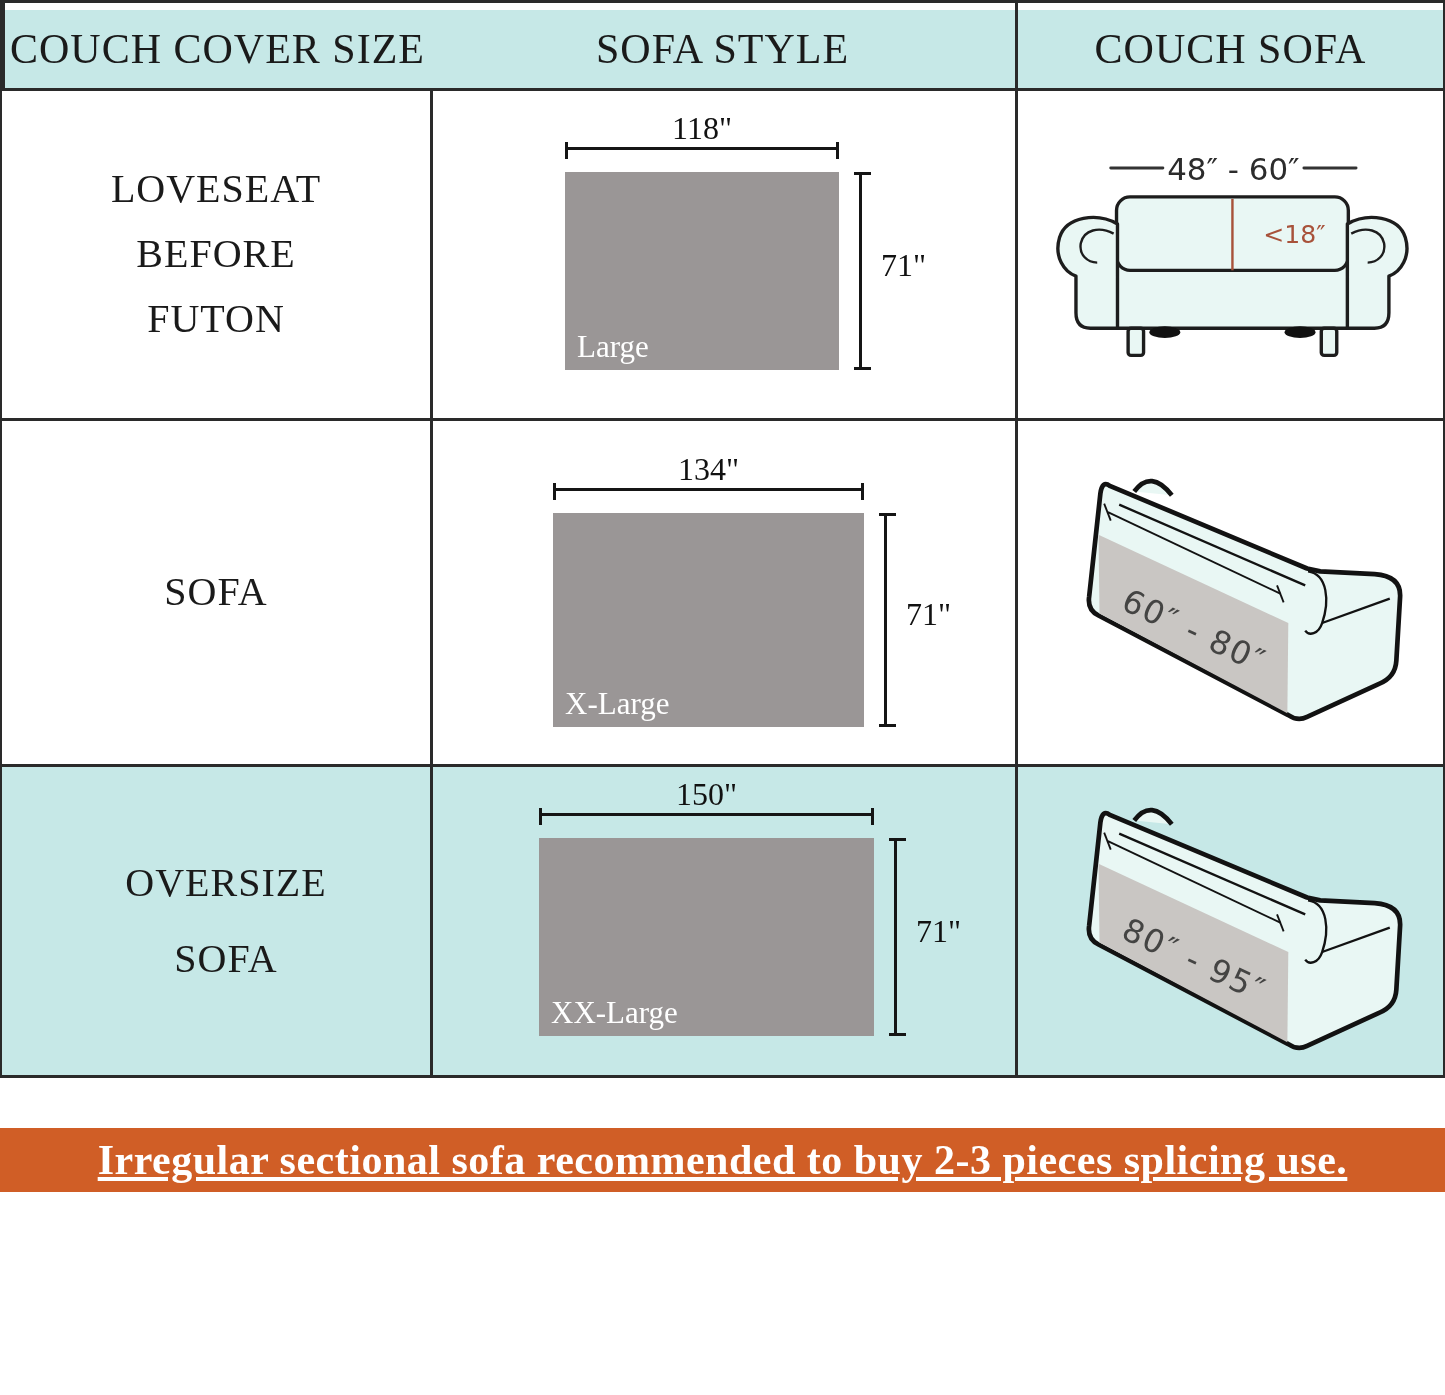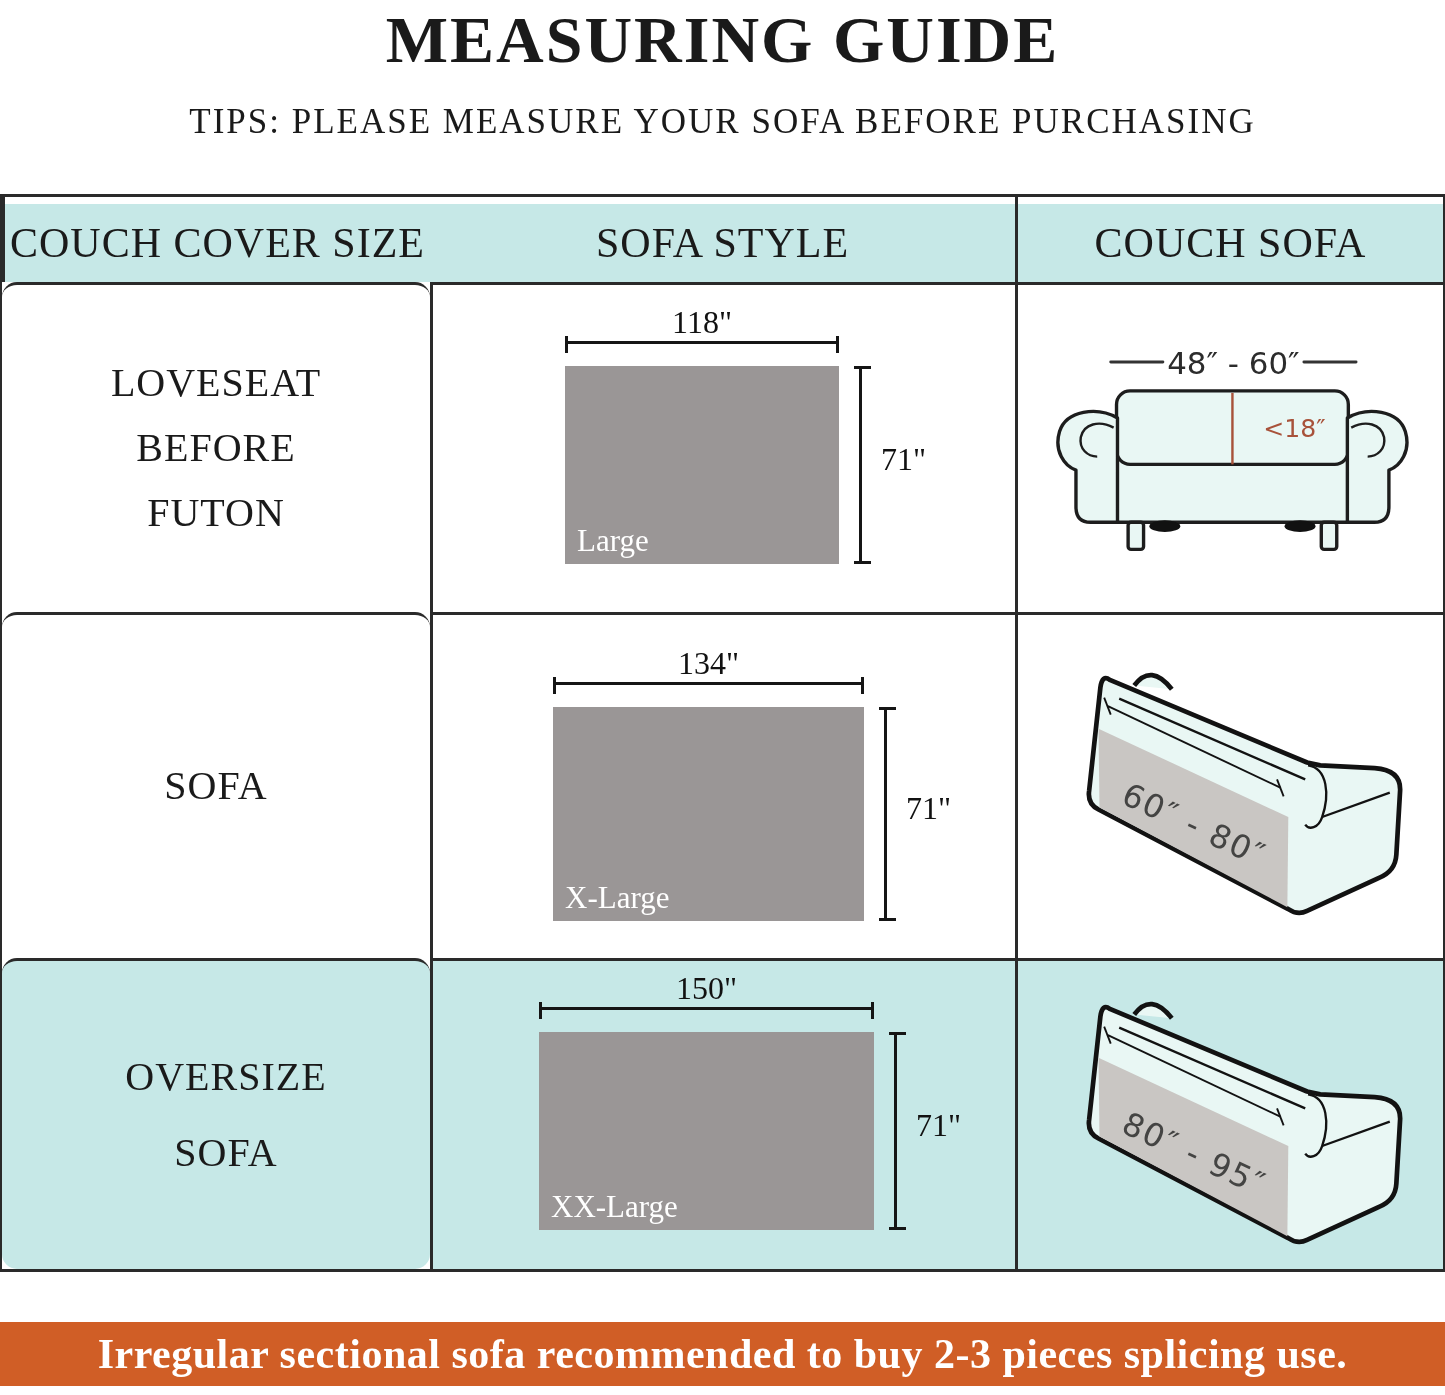--- a/index.html
+++ b/index.html
@@ -36,21 +36,21 @@
   .cell{position:relative;box-sizing:border-box;overflow:hidden;background:#fff;}
   .colb{border-left:3px solid var(--line);}
   .rowb{border-top:3px solid var(--line);}
   .mint-bg{background:var(--mint);}
 
   .hcell{background:#fff;padding-top:7px;}
   .hcell .hd{height:100%;background:var(--mint);display:flex;align-items:center;justify-content:center;
              font-size:42px;letter-spacing:1px;}
 
   .style-cell{display:flex;flex-direction:column;align-items:center;justify-content:center;
-              font-size:40px;line-height:1.62;text-align:center;letter-spacing:1px;border-radius:15px;}
+              font-size:40px;line-height:1.62;text-align:center;letter-spacing:1px;}
   .style-cell.wide{line-height:1.9;padding-left:20px;}
 
   
   .cover{position:absolute;inset:0;}
   .dimnum{font-family:var(--serif);font-size:32px;color:#111;}
   .hnum{position:absolute;left:var(--lx);width:var(--w);text-align:center;top:calc(var(--ty) - 62px);}
   .hline{position:absolute;left:var(--lx);width:var(--w);top:calc(var(--ty) - 25px);border-top:3px solid #151515;}
   .hline::before,.hline::after{content:"";position:absolute;top:-8px;width:3px;height:17px;background:#151515;}
   .hline::before{left:0;}
   .hline::after{right:0;}
@@ -61,31 +61,27 @@
   .vline::before{top:0;}
   .vline::after{bottom:0;}
   .vnum{position:absolute;left:calc(var(--lx) + var(--w) + 42px);top:calc(var(--ty) + var(--h)/2 - 24px);}
 
   
   .couch-cell{display:flex;align-items:center;justify-content:center;}
 
   
   .gap{height:50px;background:#fff;}
   .banner{height:64px;background:var(--orange);display:flex;align-items:center;justify-content:center;}
-  .banner span{color:#fff;font-weight:bold;font-size:42px;letter-spacing:0.5px;font-family:var(--serif);}
+  .banner span{color:#fff;font-weight:bold;font-size:42px;letter-spacing:0.5px;font-family:var(--serif);text-decoration:underline;}
 </style>
 </head>
 <body>
 
 <div class="page">
 
-  <header class="titles">
-    <h1>MEASURING GUIDE</h1>
-    <p class="subtitle">TIPS: PLEASE MEASURE YOUR SOFA BEFORE PURCHASING</p>
-  </header>
 
   <div class="size-table">
 
     <div class="cell hcell colb">
       <div class="hd">COUCH COVER SIZE</div>
     </div>
     <div class="cell hcell">
       <div class="hd">SOFA STYLE</div>
     </div>
     <div class="cell hcell colb">

